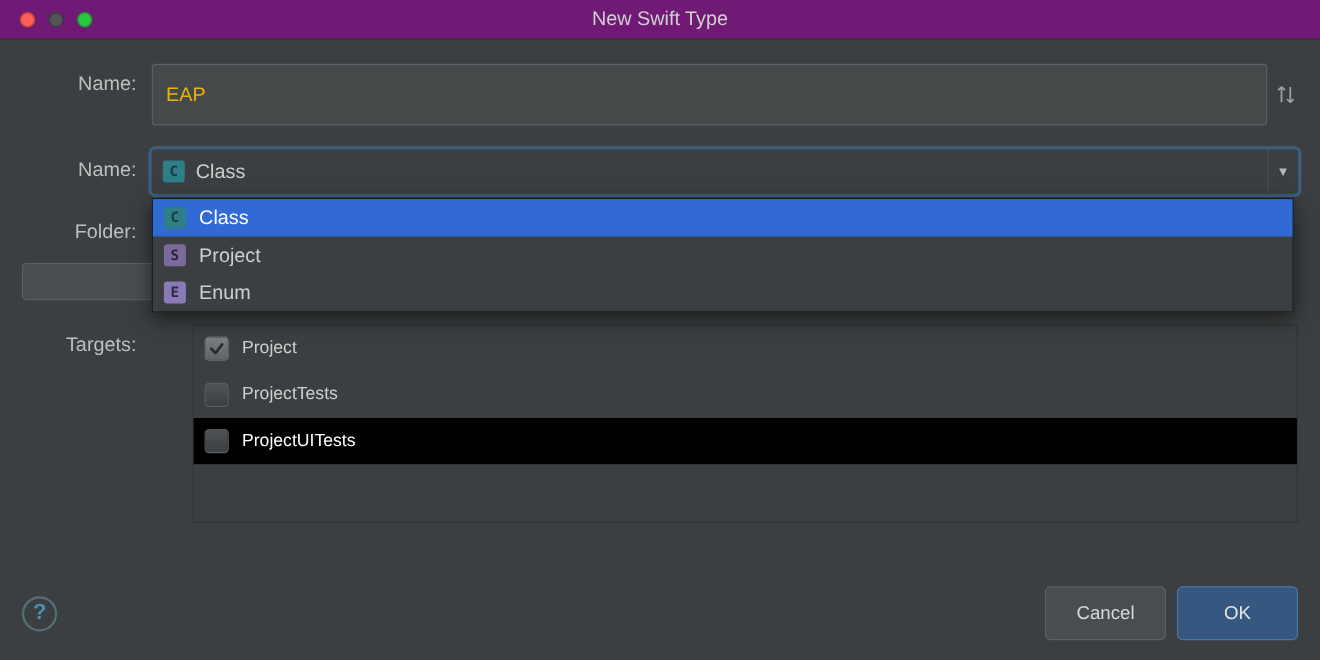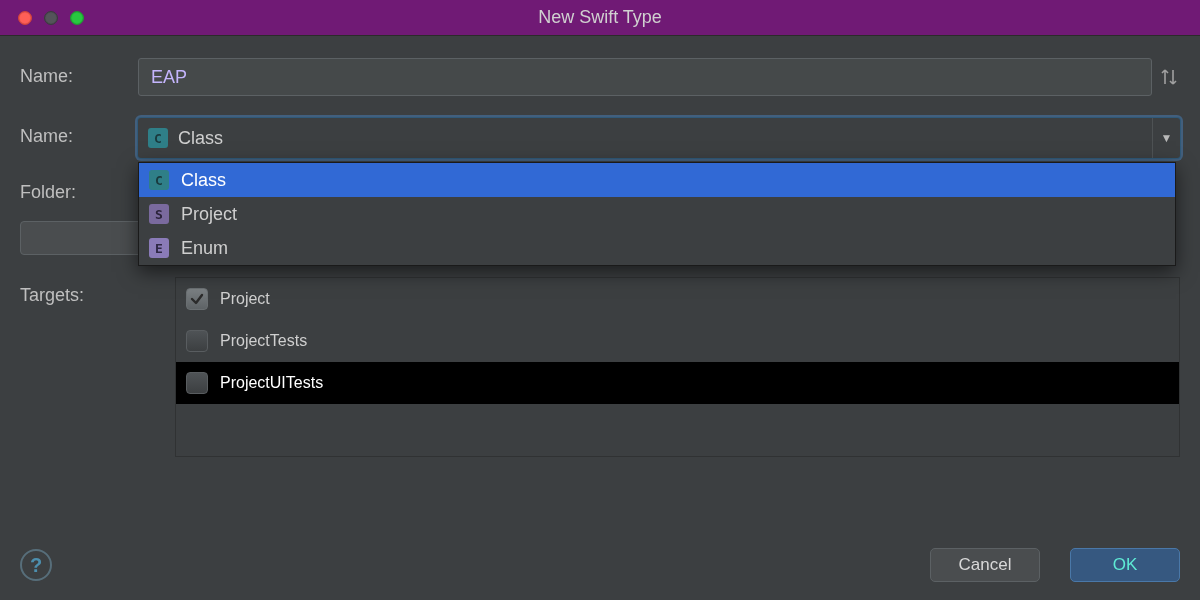--- a/index.html
+++ b/index.html
@@ -43,44 +43,44 @@
   }
 
   .row {
     display: flex;
     align-items: flex-start;
     margin-bottom: 22px;
   }
   .label-col {
     width: 118px;
     min-width: 118px;
-    text-align: left;
+    text-align: right;
     padding-right: 14px;
     padding-top: 8px;
     color: #bfbfbf;
     font-size: 18px;
   }
   .field-col {
     flex: 1;
     position: relative;
   }
 
   
   .text-input-wrap {
     display: flex;
     align-items: center;
     gap: 6px;
   }
   .text-input {
     flex: 1;
-    height: 38px;
+    height: 56px;
     background: #45494a;
     border: 1px solid #5c6164;
     border-radius: 3px;
-    color: #c4b5fd;
+    color: #eab308;
     font-size: 18px;
     padding: 0 12px;
     outline: none;
   }
   .sort-icon {
     width: 22px;
     height: 38px;
     display: flex;
     align-items: center;
     justify-content: center;
@@ -222,39 +222,39 @@
     border-radius: 50%;
     display: flex; align-items: center; justify-content: center;
     color: #4d8fae;
     font-size: 20px;
     font-weight: 700;
     background: transparent;
     cursor: pointer;
   }
   .spacer { flex: 1; }
   .btn {
-    height: 34px;
+    height: 49px;
     min-width: 110px;
     border-radius: 5px;
     font-size: 17px;
     display: inline-flex;
     align-items: center;
     justify-content: center;
     cursor: pointer;
-    margin-left: 30px;
+    margin-left: 10px;
   }
   .btn-cancel {
     background: #4a4d4f;
     border: 1px solid #5c6164;
     color: #d8d8d8;
   }
   .btn-ok {
     background: #365880;
     border: 1px solid #4a78a8;
-    color: #5eead4;
+    color: #e5e5e5;
   }
 </style>
 </head>
 <body>
 
 <div class="titlebar">
   <div class="traffic-lights">
     <div class="tl red"></div>
     <div class="tl gray"></div>
     <div class="tl green"></div>

